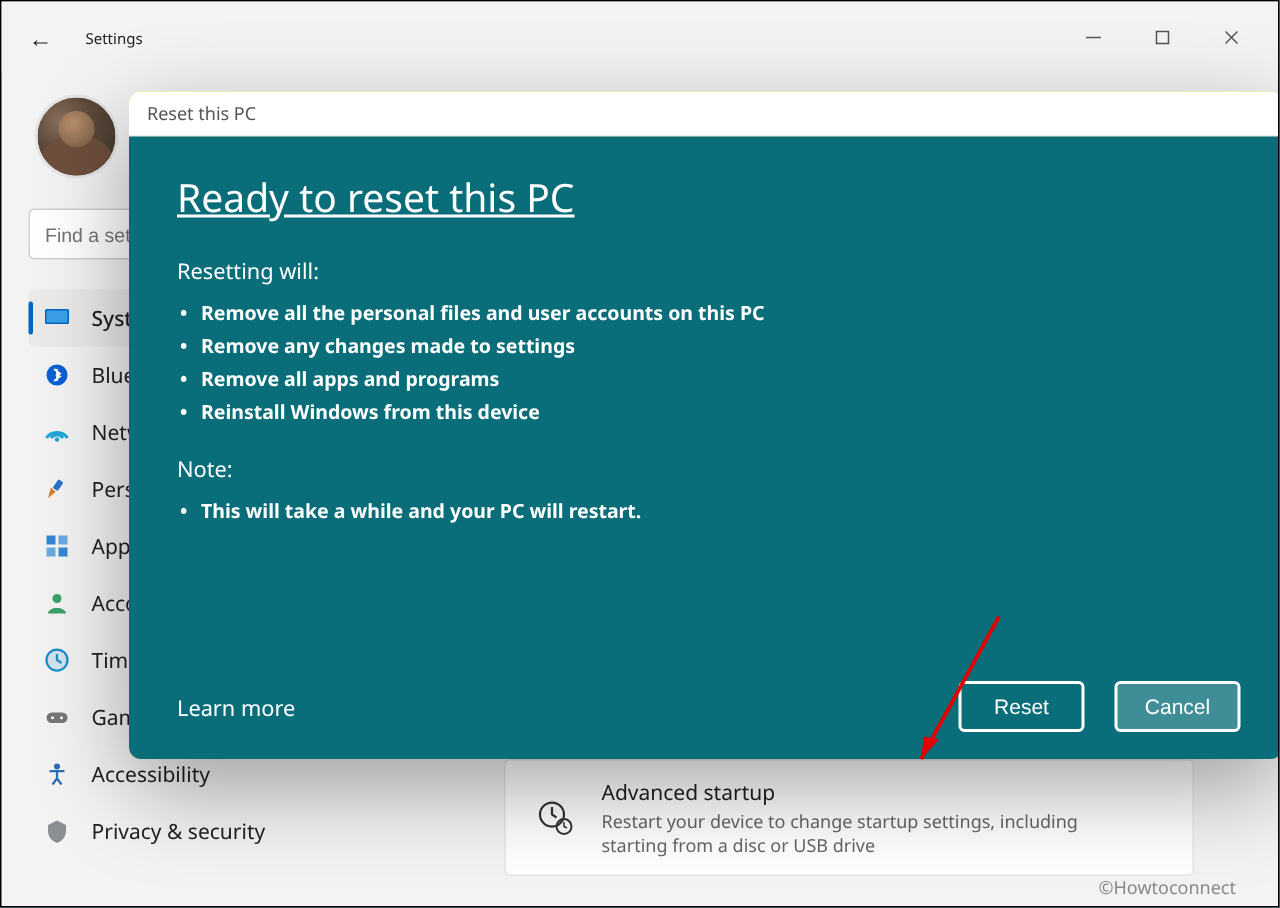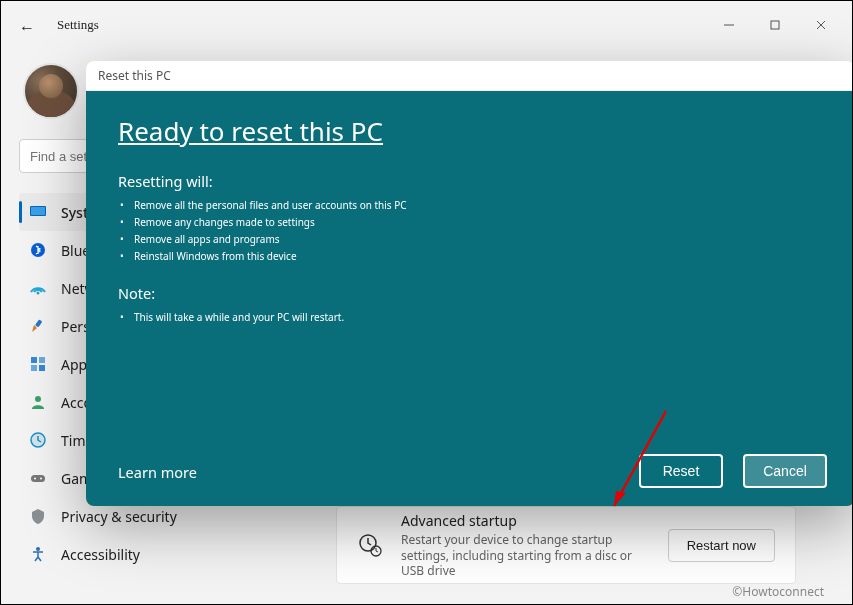--- a/index.html
+++ b/index.html
@@ -20,21 +20,21 @@
       padding: 0 8px;
       background: #f3f3f3;
     }
     .back-btn {
       width: 36px; height: 36px;
       display: flex; align-items: center; justify-content: center;
       border-radius: 4px;
       cursor: pointer;
     }
     .back-arrow { font-size: 16px; color: #222; }
-    .title-text { margin-left: 12px; font-size: 13px; color: #222; font-family: Liberation Serif, serif; }
+    .title-text { margin-left: 12px; font-size: 10px; color: #222; }
     .win-controls {
       margin-left: auto;
       display: flex;
     }
     .win-ctrl {
       width: 46px; height: 32px;
       display: flex; align-items: center; justify-content: center;
       color: #555;
     }
     
@@ -135,22 +135,22 @@
       display: flex; flex-direction: column;
     }
     .dialog-title {
       font-size: 26px; font-weight: 400; margin-bottom: 22px;
       color: #fefefe;
       text-decoration: underline;
     }
     .section-label { font-size: 14.5px; margin-bottom: 6px; }
     .bullet-list { list-style: none; margin-bottom: 18px; }
     .bullet-list li {
-      font-size: 10px; line-height: 1.7;
-      padding-left: 16px; position: relative;
+      font-size: 13px; line-height: 1.7;
+      padding-left: 16px; position: relative; font-weight: bold;
     }
     .bullet-list li::before {
       content: "•"; position: absolute; left: 2px; top: 0;
     }
     .learn-more {
       color: #fff; font-size: 14.5px;
       cursor: pointer; position: absolute; left: 32px; bottom: 24px;
     }
     .dialog-buttons {
       position: absolute; right: 28px; bottom: 18px;
@@ -283,33 +283,33 @@
             <rect x="2" y="6" width="14" height="7" rx="3.5" fill="#777"></rect>
             <circle cx="6" cy="9.5" r="1" fill="#fff"></circle>
             <circle cx="12" cy="9.5" r="1" fill="#fff"></circle>
           </svg>
         </span>
       <span>Gaming</span>
     </li>
     <li class="nav-item">
       <span class="nav-icon">
           <svg viewBox="0 0 18 18">
-            <path d="M9 2 L15 5 V9 C15 13 12 16 9 17 C6 16 3 13 3 9 V5 Z" fill="#8a8f94"></path>
-          </svg>
-        </span>
-      <span>Privacy &amp; security</span>
-    </li>
-    <li class="nav-item">
-      <span class="nav-icon">
-          <svg viewBox="0 0 18 18">
             <circle cx="9" cy="4" r="2" fill="#2b6fb5"></circle>
             <path d="M4 7 L14 7 M9 7 V12 M9 12 L6 16 M9 12 L12 16" stroke="#2b6fb5" stroke-width="1.5" fill="none"></path>
           </svg>
         </span>
       <span>Accessibility</span>
+    </li>
+    <li class="nav-item">
+      <span class="nav-icon">
+          <svg viewBox="0 0 18 18">
+            <path d="M9 2 L15 5 V9 C15 13 12 16 9 17 C6 16 3 13 3 9 V5 Z" fill="#8a8f94"></path>
+          </svg>
+        </span>
+      <span>Privacy &amp; security</span>
     </li>
   </ul>
 </div>
 
 <div class="main-panel">
   <div class="recovery-label">ry</div>
   <div class="card-row">
     <span class="chevron">›</span>
   </div>
   <div class="adv-card">
@@ -318,21 +318,20 @@
           <circle cx="11" cy="11" r="8" fill="none" stroke="#333" stroke-width="1.5"></circle>
           <path d="M11 6 V11 L14 13" stroke="#333" stroke-width="1.5" fill="none"></path>
           <circle cx="19" cy="19" r="5" fill="none" stroke="#333" stroke-width="1.3"></circle>
           <path d="M19 16 V19 L21 20" stroke="#333" stroke-width="1" fill="none"></path>
         </svg>
     </span>
     <div class="adv-text">
       <div class="adv-title">Advanced startup</div>
       <div class="adv-desc">Restart your device to change startup settings, including starting from a disc or USB drive</div>
     </div>
-    <button class="restart-btn">Restart now</button>
   </div>
 </div>
 
 <div class="dialog">
   <div class="dialog-header">Reset this PC</div>
   <div class="dialog-body">
     <div class="dialog-title">Ready to reset this PC</div>
 
     <div class="section-label">Resetting will:</div>
     <ul class="bullet-list">

